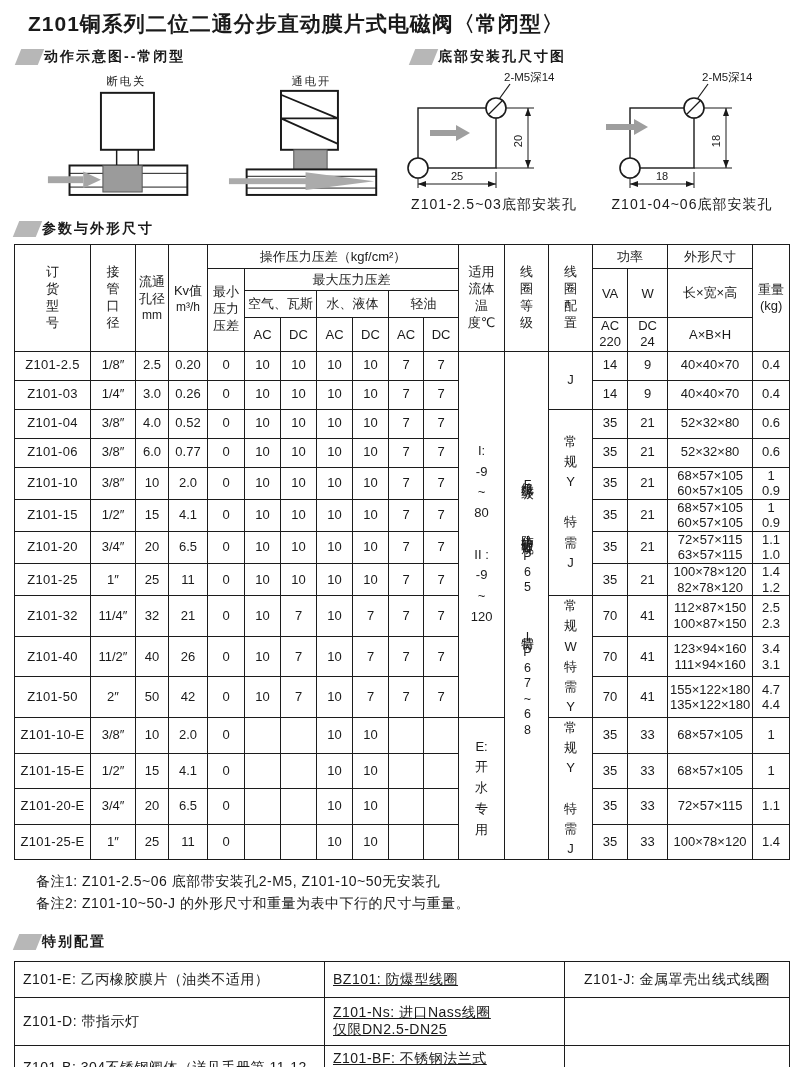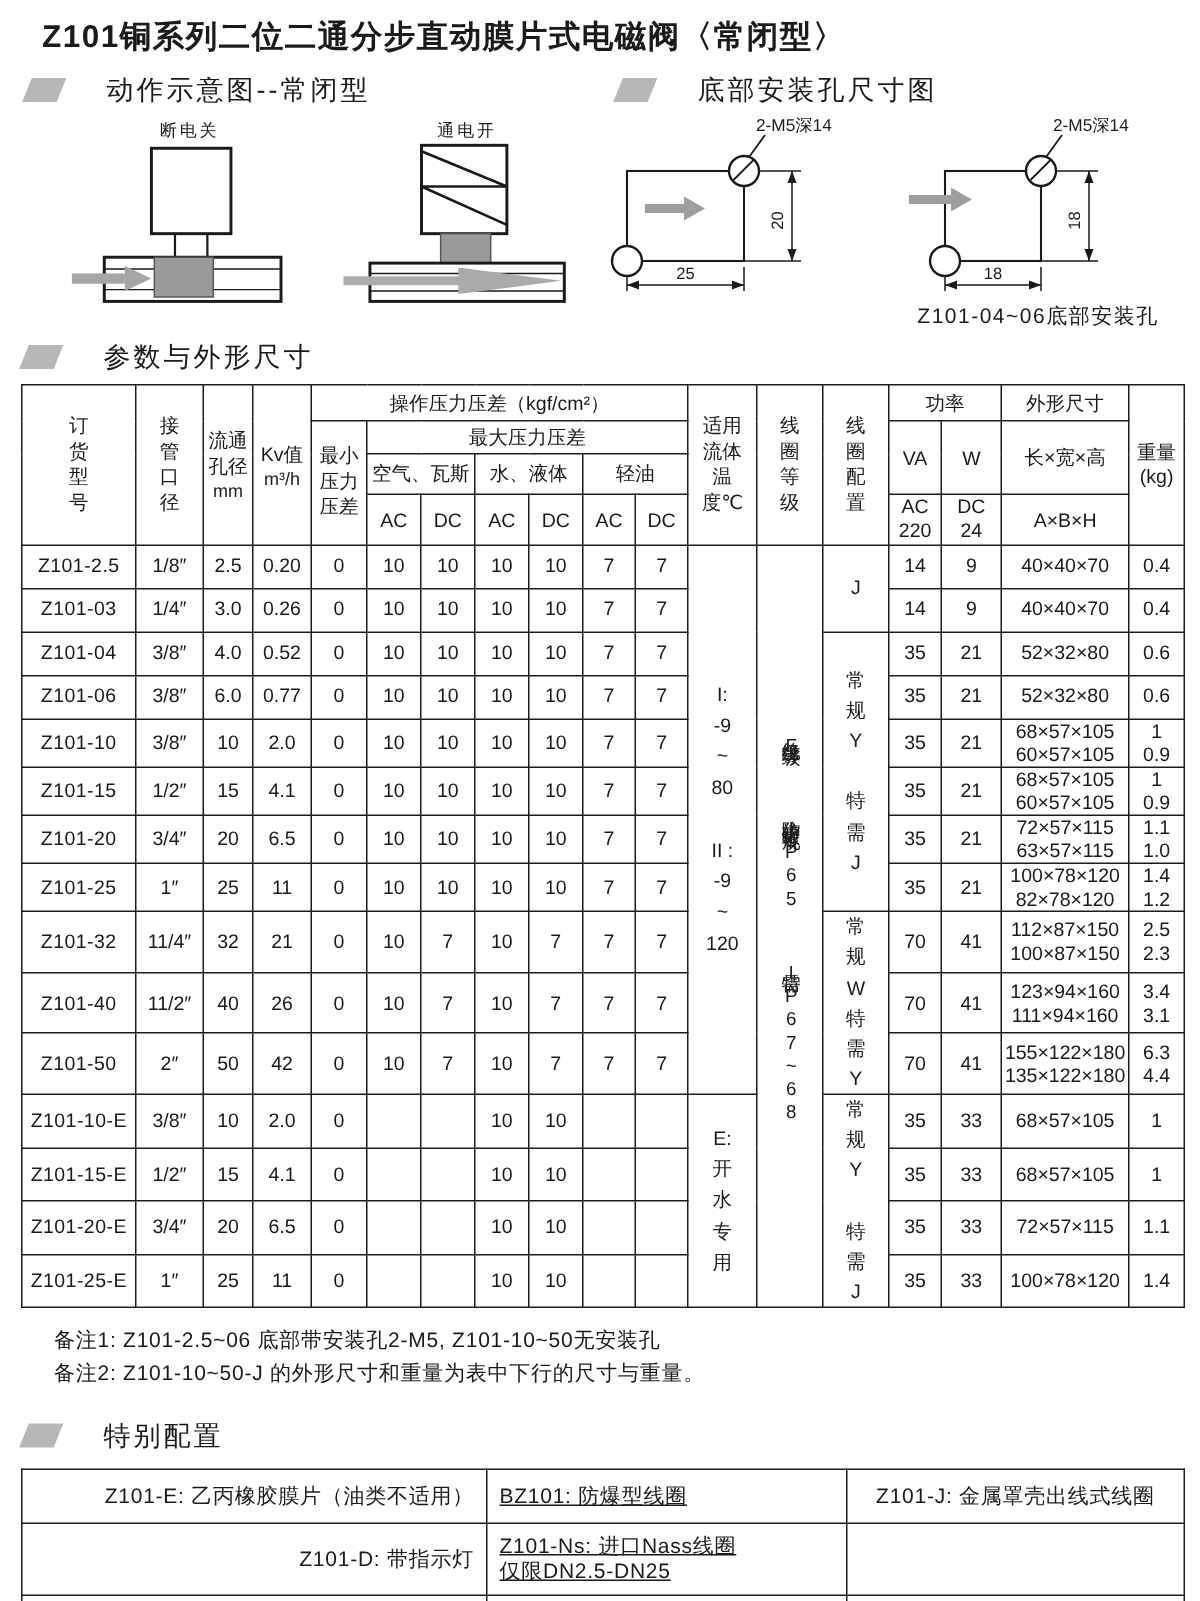--- a/index.html
+++ b/index.html
@@ -1,19 +1,19 @@
 <!DOCTYPE html>
 <html><head>
 <meta charset="utf-8">
 <style>
   html,body{margin:0;padding:0;background:#ffffff;}
   body{width:800px;font-family:"Liberation Sans","DejaVu Sans",sans-serif;color:#1a1a1a;}
   .page{width:800px;min-height:1067px;position:relative;}
   .title{margin:10px 0 4px 28px;font-size:21px;font-weight:bold;letter-spacing:1px;}
-  .sec-heading{display:flex;align-items:center;gap:30px;font-size:18px;font-weight:normal;letter-spacing:2px;}
+  .sec-heading{display:flex;align-items:center;gap:3px;font-size:14px;font-weight:bold;letter-spacing:2px;}
   .para-icon{width:23px;height:16px;background:#b7b7b7;transform:skewX(-22deg);flex:0 0 auto;}
   .top-section{display:flex;margin-top:10px;}
   .left-col{width:392px;padding-left:16px;box-sizing:border-box;}
   .right-col{flex:1;padding-left:6px;}
   .action-figs{display:flex;gap:26px;margin:6px 0 0 28px;}
   .mount-figs{display:flex;gap:8px;margin-top:2px;}
   .mount-fig{text-align:center;}
   .mount-caption{font-size:14px;letter-spacing:1px;margin-top:2px;}
   .params-heading{margin:6px 0 6px 16px;text-align:right;}
   .action-heading{margin-left:2px;}
@@ -34,21 +34,21 @@
   .temp-cell{line-height:1.6;font-size:13px;}
   .cfg-cell{line-height:1.55;font-size:13px;}
   .vertical-text{writing-mode:vertical-lr;text-orientation:upright;margin:0 auto;
     font-size:12.5px;letter-spacing:1.5px;line-height:1.1;white-space:pre;}
   .notes{margin:10px 0 0 36px;font-size:14px;line-height:1.6;letter-spacing:0.5px;}
   .notes p{margin:0;}
   .special-heading{margin:18px 0 10px 16px;}
   table.special{border-collapse:collapse;table-layout:fixed;width:775px;margin:0 0 0 14px;}
   table.special td{border:1.5px solid #1c1c1c;font-size:14px;vertical-align:middle;
     padding:4px 8px;letter-spacing:0.5px;}
-  td.spec-c1{text-align:right;padding-left:10px;}
+  td.spec-c1{text-align:left;padding-left:10px;}
   td.spec-c2{text-align:left;padding-left:26px;text-decoration:underline;}
   td.spec-c3{text-align:center;}
   tr.spec-r1{height:36px;}tr.spec-r2{height:48px;}tr.spec-r3{height:48px;}
   svg{display:block;}
   svg text{font-family:"Liberation Sans","DejaVu Sans",sans-serif;fill:#1a1a1a;}
 </style>
 </head>
 <body>
 
 <div class="page">
@@ -110,20 +110,21 @@
             <polygon points="130,40 127,48 133,48" fill="#1a1a1a"></polygon>
             <polygon points="130,100 127,92 133,92" fill="#1a1a1a"></polygon>
             <text x="124" y="73" font-size="11" text-anchor="middle" transform="rotate(-90 124 73)">20</text>
             <line x1="20" y1="110" x2="20" y2="120" stroke="#1a1a1a" stroke-width="1"></line>
             <line x1="98" y1="104" x2="98" y2="120" stroke="#1a1a1a" stroke-width="1"></line>
             <line x1="20" y1="116" x2="98" y2="116" stroke="#1a1a1a" stroke-width="1"></line>
             <polygon points="20,116 28,113 28,119" fill="#1a1a1a"></polygon>
             <polygon points="98,116 90,113 90,119" fill="#1a1a1a"></polygon>
             <text x="59" y="112" font-size="11" text-anchor="middle">25</text>
           </svg>
+          <div class="mount-caption">Z101-2.5~03底部安装孔</div>
         </div>
         <div class="mount-fig">
           <svg width="188" height="126" viewBox="0 0 188 126">
             <text x="104" y="13" font-size="11.5">2-M5深14</text>
             <line x1="110" y1="16" x2="97" y2="34" stroke="#1a1a1a" stroke-width="1.2"></line>
             <rect x="32" y="40" width="64" height="60" fill="none" stroke="#1a1a1a" stroke-width="1.4"></rect>
             <circle cx="96" cy="40" r="10" fill="#ffffff" stroke="#1a1a1a" stroke-width="1.6"></circle>
             <line x1="89" y1="46" x2="103" y2="32" stroke="#1a1a1a" stroke-width="1.2"></line>
             <circle cx="32" cy="100" r="10" fill="#ffffff" stroke="#1a1a1a" stroke-width="1.6"></circle>
             <rect x="8" y="56" width="28" height="6" fill="#9e9e9e"></rect>
@@ -435,21 +436,21 @@
           <td class="pre">10</td>
           <td class="pre">7</td>
           <td class="pre">10</td>
           <td class="pre">7</td>
           <td class="pre">7</td>
           <td class="pre">7</td>
           <td class="pre">70</td>
           <td class="pre">41</td>
           <td class="pre two-line">155×122×180
 135×122×180</td>
-          <td class="pre two-line">6.3
+          <td class="pre two-line">4.7
 4.4</td>
         </tr>
         <tr>
           <td class="pre cell-model">Z101-10-E</td>
           <td class="pre">3/8″</td>
           <td class="pre">10</td>
           <td class="pre">2.0</td>
           <td class="pre">0</td>
           <td class="pre"></td>
           <td class="pre"></td>

